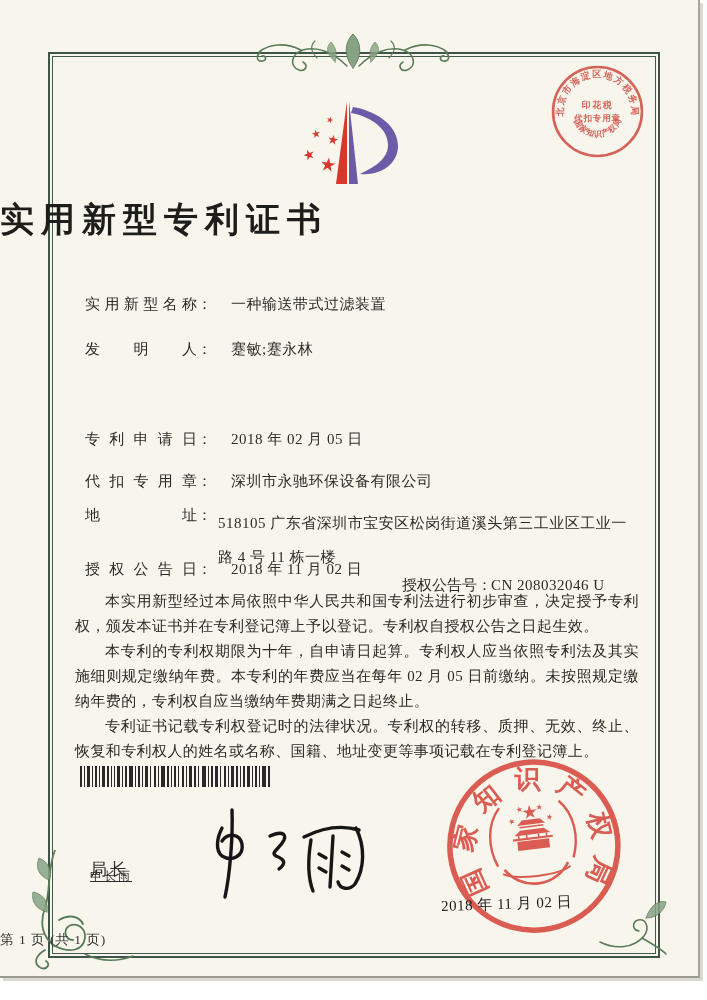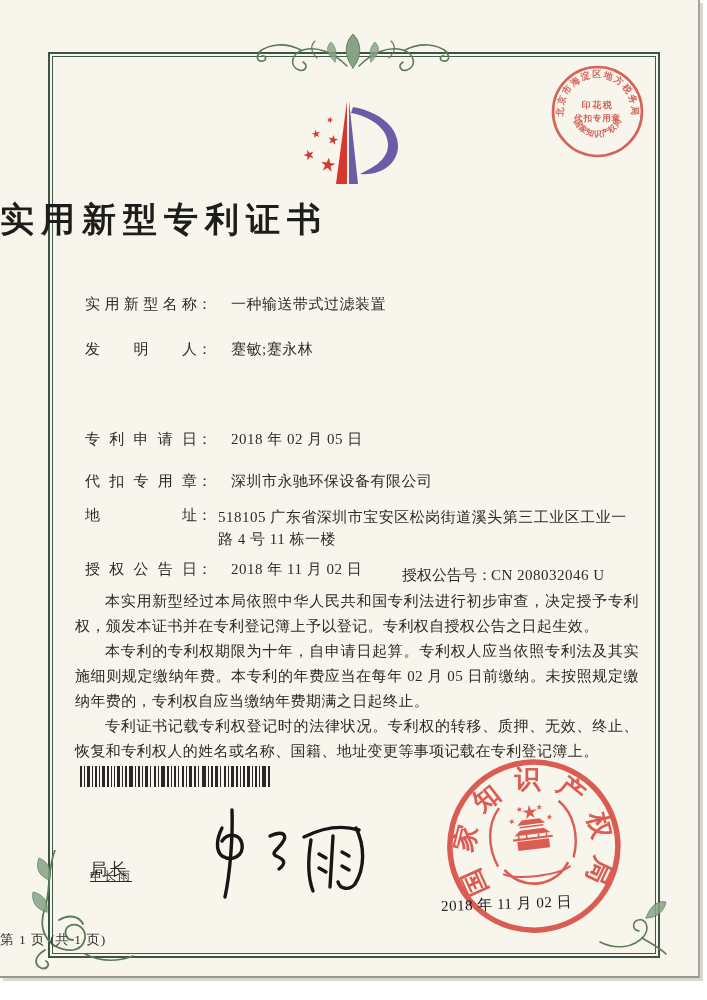--- a/index.html
+++ b/index.html
@@ -27,22 +27,22 @@
   }
   .logo{position:absolute;left:299px;top:95px;width:106px;height:93px;}
   .title{
     position:absolute;left:0;top:197px;width:698px;margin:0;
     text-align:left;font-size:34px;font-weight:700;letter-spacing:7px;color:#1d1d1b;
   }
   .field-row{position:absolute;left:75px;width:566px;padding-left:10px;font-size:15px;color:#2b2b28;}
   .lab{display:inline-block;width:112px;text-align:justify;text-align-last:justify;vertical-align:top;}
   .colon{display:inline-block;width:13px;vertical-align:top;}
   .val{margin-left:21px;letter-spacing:0.5px;}
-  .val-block{display:inline-block;width:424px;vertical-align:top;margin-left:8px;letter-spacing:0.5px;line-height:22px;}
-  .pair-right{position:absolute;left:327px;top:6px;white-space:nowrap;}
+  .val-block{display:inline-block;width:424px;vertical-align:top;margin-left:8px;letter-spacing:0.5px;line-height:34px;}
+  .pair-right{position:absolute;left:327px;top:16px;white-space:nowrap;}
   .pair-right .colon{width:10px;}
   .paragraphs{
     position:absolute;left:75px;top:589px;width:564px;
     font-size:15px;line-height:25px;text-align:justify;letter-spacing:0.4px;color:#2a2a27;font-family:Liberation Serif, serif;
   }
   .paragraphs p{margin:0;text-indent:2em;}
   .barcode{position:absolute;left:80px;top:766px;width:190px;height:21px;}
   .signer-title{position:absolute;left:90px;top:836px;font-size:17px;letter-spacing:3px;color:#2b2b28;margin-top:22px;}
   .signer-name{position:absolute;left:90px;top:868px;font-size:12px;letter-spacing:2px;color:#2b2b28;text-decoration:underline;}
   .signature{position:absolute;left:192px;top:806px;width:190px;height:95px;}

